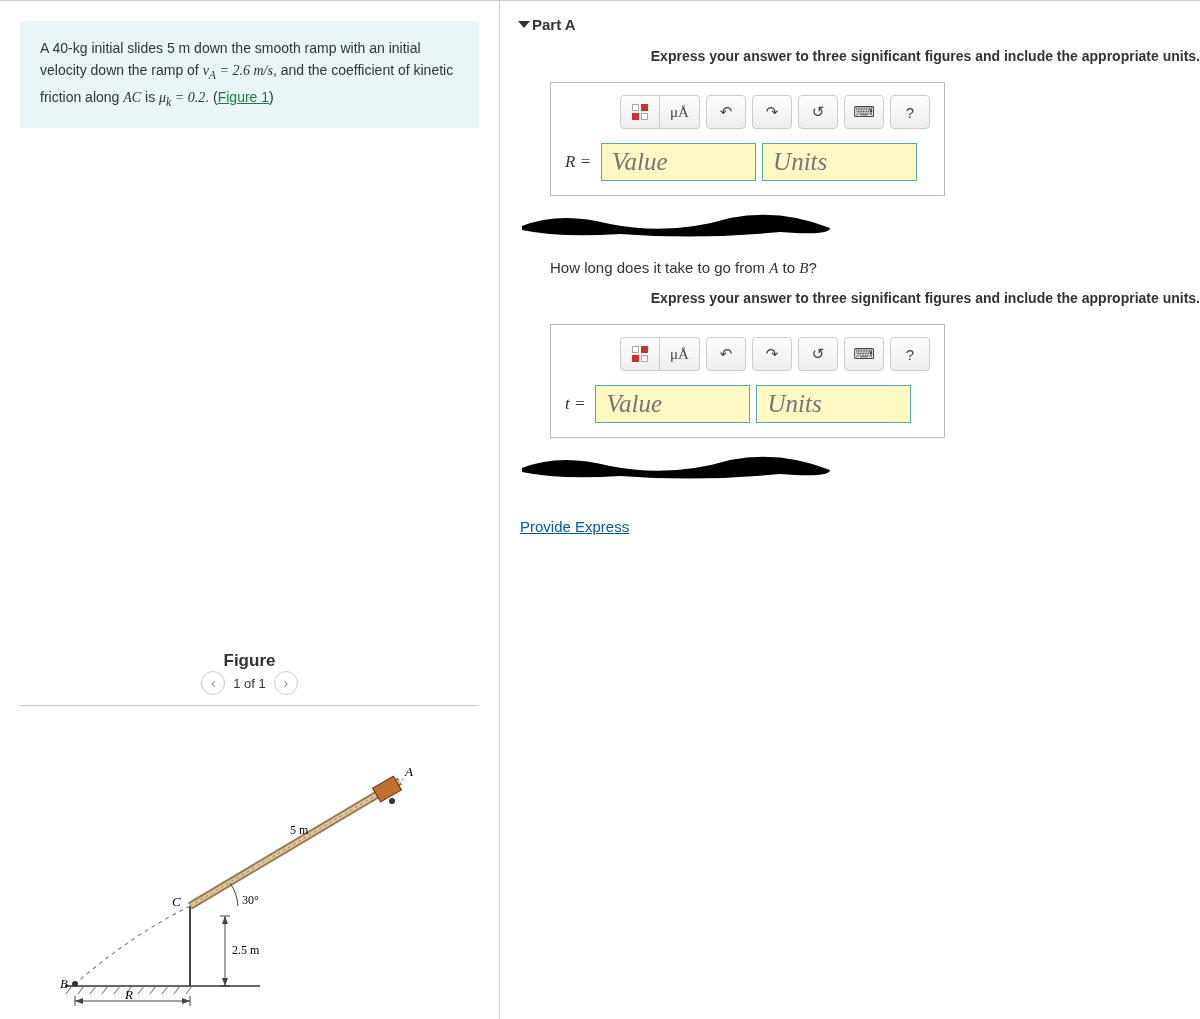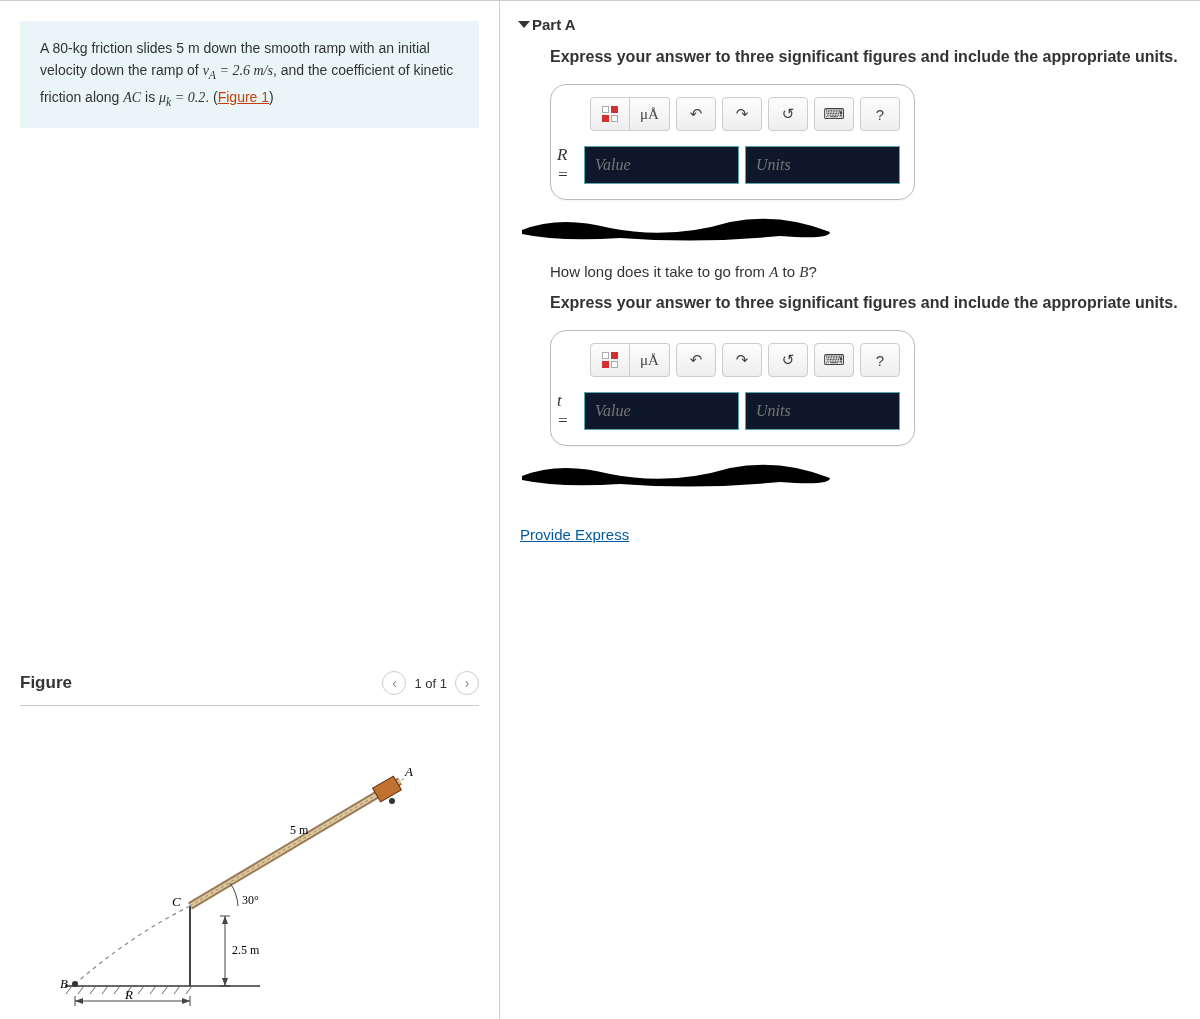--- a/index.html
+++ b/index.html
@@ -2,61 +2,61 @@
 <html><head>
   <meta charset="utf-8">
   <style>
     * { box-sizing: border-box; margin: 0; padding: 0; }
     body { font-family: Arial, Helvetica, sans-serif; font-size: 14px; color: #333; background: #fff; width: 1200px; }
     .main-layout { display: flex; border-top: 1px solid #ccc; }
     .left-col { width: 500px; border-right: 1px solid #ccc; padding: 0; min-height: 1018px; position: relative; }
     .right-col { flex: 1; padding: 0; }
     .problem-stmt { background: #eaf5f8; padding: 16px 20px; margin: 20px; line-height: 1.6; }
     .math { font-family: "Times New Roman", serif; font-style: italic; }
-    .figure-link { color: #c2410c; text-decoration: underline; cursor: pointer; }
+    .figure-link { color: #15803d; text-decoration: underline; cursor: pointer; }
     .figure-section { padding: 0 20px; position: absolute; bottom: 0; width: 100%; }
-    .figure-header { display: flex; align-items: center; justify-content: space-between; border-bottom: 1px solid #ccc; padding-bottom: 10px; }
+    .figure-header { display: flex; align-items: center; justify-content: space-between; border-bottom: 1px solid #ccc; padding-bottom: 10px; flex-direction: column; }
     .figure-title { font-size: 17px; font-weight: bold; }
     .figure-nav { display: flex; align-items: center; gap: 8px; font-size: 13px; }
     .nav-btn { width: 24px; height: 24px; border: 1px solid #ccc; border-radius: 50%; background: #fff; display: flex; align-items: center; justify-content: center; cursor: pointer; color: #888; font-size: 14px; }
     .figure-body { padding: 20px 20px 10px 40px; }
     .part { padding: 0 0 20px 0; }
     .part-header { display: flex; align-items: center; gap: 2px; padding: 15px 10px 15px 18px; cursor: pointer; }
     .caret-down { width: 0; height: 0; border-left: 6px solid transparent; border-right: 6px solid transparent; border-top: 7px solid #333; }
     .part-title { font-weight: bold; font-size: 15px; }
     .part-content { padding: 0 0 0 50px; }
     .part-question { margin-bottom: 10px; line-height: 1.6; font-size: 15px; }
-    .part-instruction { font-weight: bold; margin-bottom: 18px; font-size: 16px; }
-    .answer-panel { border: 1px solid #bbb; border-radius: 16px; width: 365px; padding: 12px 14px 14px 6px; box-shadow: 0 1px 2px rgba(0,0,0,0.05);}
+    .part-instruction { font-weight: bold; margin-bottom: 18px; font-size: 14px; text-align: right; }
+    .answer-panel { border: 1px solid #bbb; border-radius: 0; width: 395px; padding: 12px 14px 14px 14px; box-shadow: 0 1px 2px rgba(0,0,0,0.05);}
     .toolbar { display: flex; gap: 0; align-items: center; justify-content: flex-end; margin-bottom: 14px; }
     .tool-btn { width: 40px; height: 34px; border: 1px solid #ccc; background: linear-gradient(#fdfdfd,#eee); display: flex; align-items: center; justify-content: center; cursor: pointer; color: #444; font-size: 15px; }
     .tool-btn.unit { font-family: "Times New Roman", serif; }
     .tool-btn.joined-left { border-top-left-radius: 4px; border-bottom-left-radius: 4px; }
     .tool-btn.joined-right { border-top-right-radius: 4px; border-bottom-right-radius: 4px; border-left: none;}
     .tool-btn.alone { border-radius: 4px; margin-left: 6px;}
     .answer-row { display: flex; align-items: center; gap: 6px; }
     .answer-label { font-family: "Times New Roman", serif; font-style: italic; font-size: 17px; margin-right: 4px;}
-    .input-field { height: 38px; border: 1px solid #5aa7b0; padding: 0 10px; font-family: "Times New Roman", serif; font-style: italic; font-size: 16px; color: #888; background: #0f172a; }
+    .input-field { height: 38px; border: 1px solid #5aa7b0; padding: 0 10px; font-family: "Times New Roman", serif; font-style: italic; font-size: 25px; color: #888; background: #fef9c3; }
     .input-value { width: 155px; }
     .input-units { width: 155px; }
     .redacted { width: 300px; height: 30px; margin-left: -30px; margin-top: 10px; }
     .redacted svg { display: block; }
     .feedback-link { color: #005a9c; text-decoration: underline; cursor: pointer; padding: 20px 0 0 20px; display: inline-block; font-size: 15px; }
     .tool-templates { display: flex; flex-direction: column; gap: 2px; }
     .tpl-row { display: flex; gap: 2px; }
     .tpl-sq { width: 7px; height: 7px; border: 1px solid #aaa; background: #fff; }
     .tpl-sq.filled { background: #d03030; border-color: #d03030; }
   </style>
 </head>
 <body>
 
 <div class="main-layout">
   <div class="left-col">
     <div class="problem-stmt">
-      A <span>80-kg</span> <span>friction</span> slides <span>5 m</span> <span>down the smooth ramp with an initial velocity down the ramp of</span>
+      A <span>40-kg</span> <span>initial</span> slides <span>5 m</span> <span>down the smooth ramp with an initial velocity down the ramp of</span>
       <span class="math">v<sub>A</sub> = 2.6 m/s</span>, <span>and the coefficient of kinetic friction along</span>
       <span class="math">AC</span> is <span class="math">μ<sub>k</sub> = 0.2</span>. (<span class="figure-link">Figure 1</span>)
     </div>
 
     <div class="figure-section">
       <div class="figure-header">
         <span class="figure-title">Figure</span>
         <div class="figure-nav">
           <button class="nav-btn">‹</button>
           <span>1 of 1</span>

